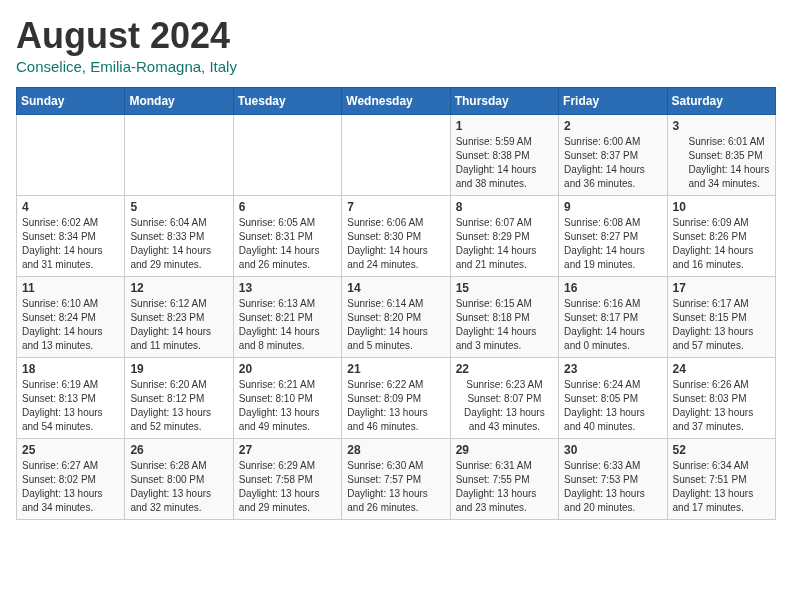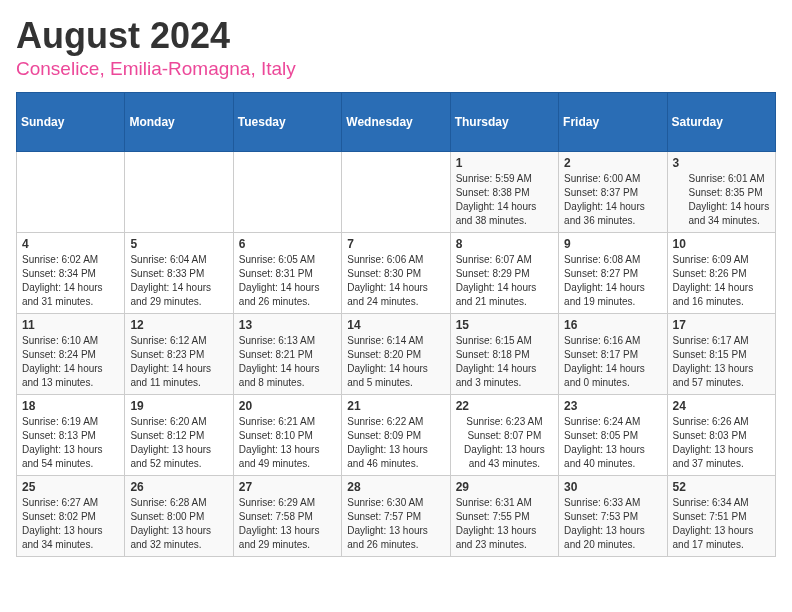--- a/index.html
+++ b/index.html
@@ -35,35 +35,35 @@
     .title-section {
       text-align: left;
     }
     .month-year {
       font-size: 36px;
       font-weight: bold;
       color: #333;
       line-height: 1.1;
     }
     .location {
-      font-size: 19px;
-      color: #ec4899;
+      font-size: 15px;
+      color: #0f766e;
       margin-top: 2px;
     }
     table {
       width: 100%;
       border-collapse: collapse;
       table-layout: fixed;
     }
     thead th {
       background-color: #2a6db5;
       color: #fff;
       font-size: 12px;
       font-weight: bold;
-      padding: 22px 4px;
+      padding: 6px 4px;
       text-align: left;
       border: 1px solid #1e5a9c;
     }
     tbody td {
       border: 1px solid #ccc;
       vertical-align: top;
       padding: 4px 5px;
       font-size: 10px;
       color: #333;
       height: 80px;

